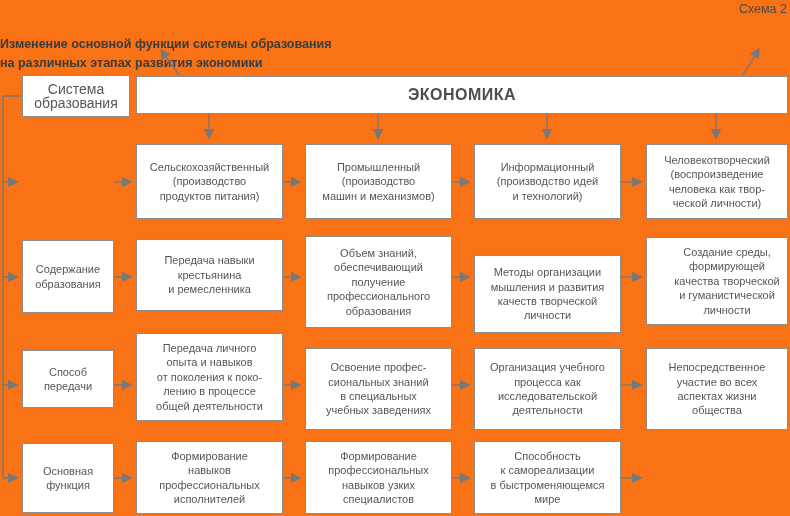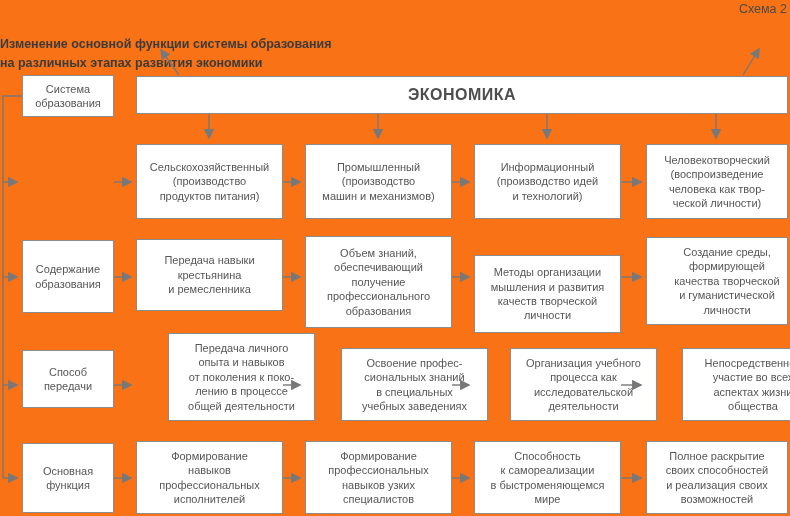--- a/index.html
+++ b/index.html
@@ -21,36 +21,36 @@
   }
   .b{
     position:absolute;
     border:1.5px solid #8c8c8c;
     box-sizing:border-box;
     display:flex;align-items:center;justify-content:center;
     text-align:center;white-space:pre-line;
     font-size:11px;line-height:14.4px;color:#565656;
     background:#ffffff;
   }
-  .sys{left:22px;top:75px;width:92px;height:42px;font-size:11px;}
+  .sys{left:22px;top:75px;width:108px;height:42px;font-size:14px;}
   .econ{
     left:136px;top:76px;width:652px;height:38px;
     font-weight:bold;font-size:16px;letter-spacing:0.5px;color:#4d4d4d;
   }
   .col-label{left:22px;width:92px;}
   .col-1{left:136px;width:147px;}
   .col-2{left:305px;width:147px;}
   .col-3{left:474px;width:147px;}
   .col-4{left:646px;width:142px;}
   .r1l{top:146px;height:73px;}  .r1c{top:144px;height:75px;}
   .r2l{top:240px;height:73px;}  .r2c1{top:239px;height:72px;}
   .r2c2{top:236px;height:92px;} .r2c3{top:239px;height:78px;margin-top:16px;}
   .r2c4{top:237px;height:88px;padding-left:20px;}
-  .r3l{top:350px;height:58px;}  .r3c1{top:333px;height:88px;margin-left:32px;}
-  .r3c{top:348px;height:73px;margin-left:36px;}
+  .r3l{top:350px;height:58px;}  .r3c1{top:333px;height:88px;}
+  .r3c{top:348px;height:82px;}
   .r4l{top:443px;height:70px;}  .r4c{top:441px;height:73px;}
   .overlay{position:absolute;left:0;top:0;pointer-events:none;}
 </style>
 </head>
 <body>
 
 <div class="page">
 
   <div class="scheme-label">Схема 2</div>
 
@@ -124,24 +124,20 @@
 профессиональных
 исполнителей</div>
   <div class="b col-2 r4c">Формирование
 профессиональных
 навыков узких
 специалистов</div>
   <div class="b col-3 r4c">Способность
 к самореализации
 в быстроменяющемся
 мире</div>
-  <div class="b col-4 r4c">Полное раскрытие
-своих способностей
-и реализация своих
-возможностей</div>
 
   <svg class="overlay" width="790" height="516" viewBox="0 0 790 516">
     <defs>
       <marker id="ah" viewBox="0 0 10 10" refX="8.5" refY="5" markerWidth="7.5" markerHeight="7.5" orient="auto-start-reverse">
         <path d="M0,0 L10,5 L0,10 z" fill="#787878"></path>
       </marker>
     </defs>
     <g stroke="#787878" stroke-width="1.4" fill="none">
 
       <g>

